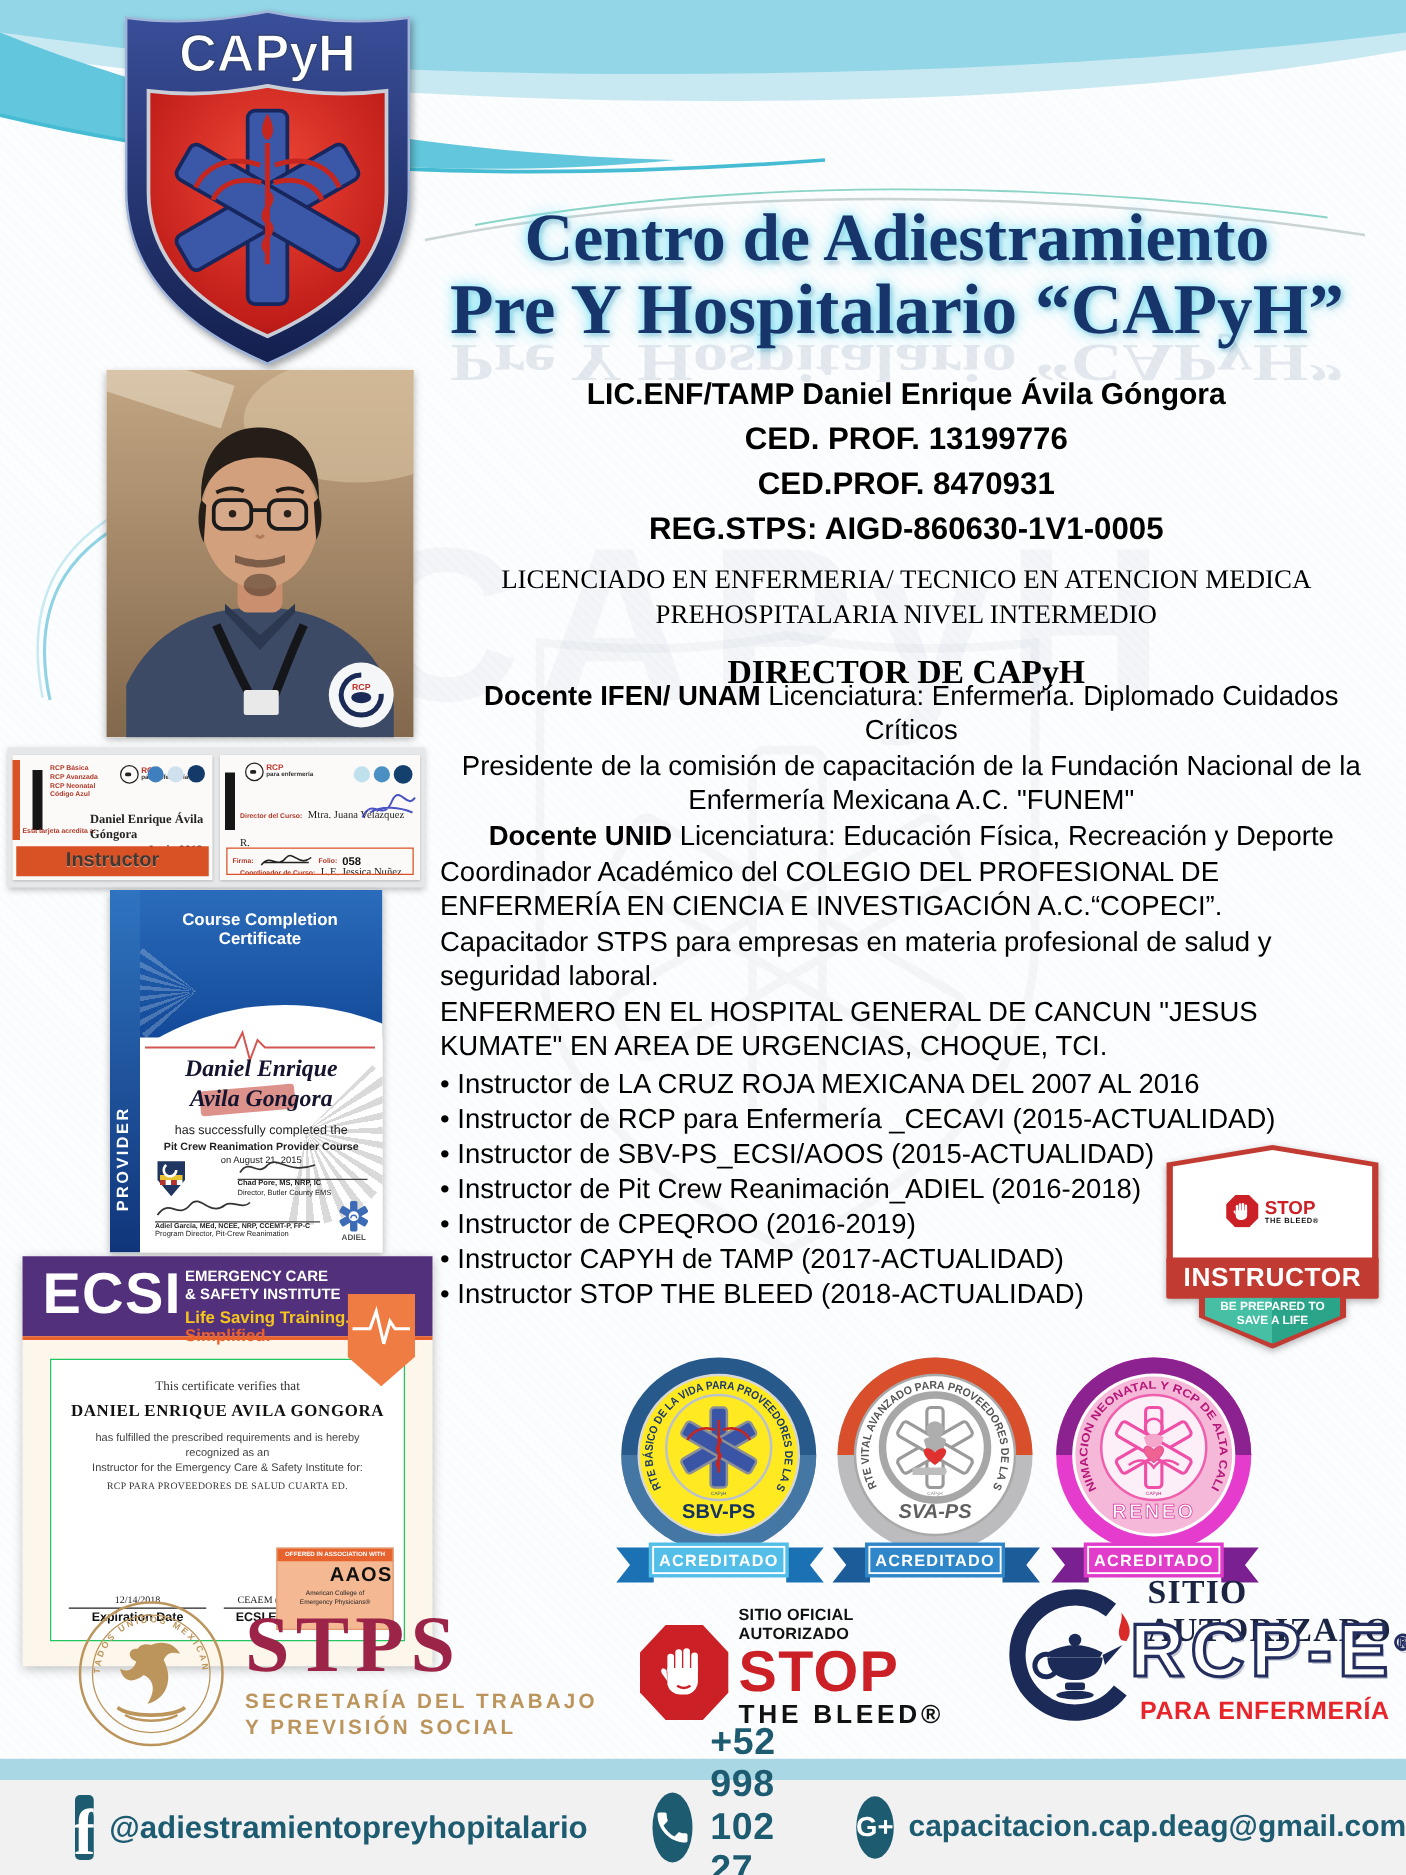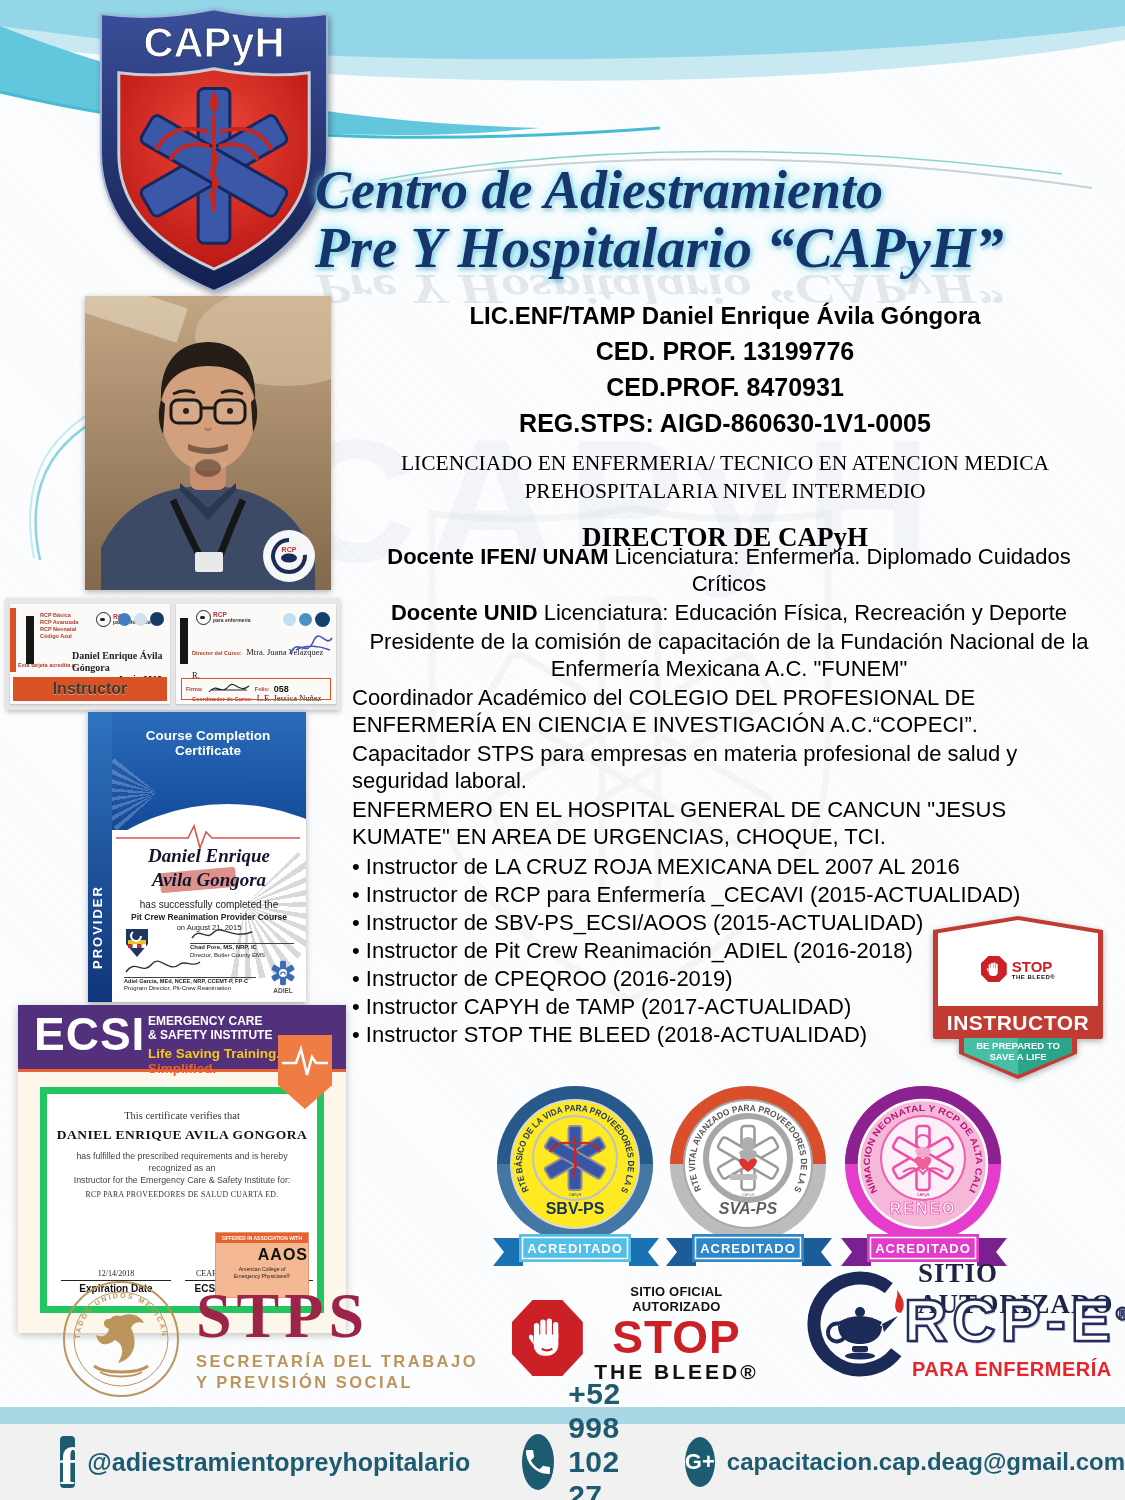--- a/index.html
+++ b/index.html
@@ -9,22 +9,22 @@
   svg{display:block;}
 
   
   .waves{position:absolute;top:0;left:0;}
   .curls{position:absolute;top:398px;left:0;}
 
   
   .logo{position:absolute;left:95px;top:5px;width:238px;height:290px;filter:drop-shadow(2px 3px 3px rgba(0,0,0,.35));}
 
   
-  .title{position:absolute;left:315px;top:163px;width:805px;text-align:left;
-         font-family:"Liberation Serif",serif;font-weight:700;color:#17356b;font-style:italic;}
+  .title{position:absolute;left:315px;top:163px;width:805px;text-align:center;
+         font-family:"Liberation Serif",serif;font-weight:700;color:#17356b;}
   .title .t1{font-size:54px;line-height:1.02;}
   .title .t2{font-size:57px;line-height:1.06;}
   .title .t1,.title .t2{text-shadow:0 0 12px rgba(110,225,245,.95),0 0 4px rgba(170,240,250,.9),2px 3px 3px rgba(30,50,100,.25);}
   .title .refl{font-size:57px;line-height:.4;transform:scaleY(-.75);opacity:.10;color:#17356b;}
 
   
   .wm-text{position:absolute;left:290px;top:400px;font-size:175px;font-weight:bold;
            color:rgba(120,140,160,.065);letter-spacing:12px;font-family:"Liberation Sans",sans-serif;}
   .wm-star{position:absolute;left:420px;top:500px;opacity:.05;}
 
@@ -112,21 +112,21 @@
          box-shadow:0 2px 8px rgba(0,0,0,.25);}
   .ec-head{position:absolute;left:0;top:0;right:0;height:64px;background:#52307c;}
   .ec-brand{position:absolute;left:16px;top:2px;font-size:46px;font-weight:800;color:#fff;letter-spacing:1px;}
   .ec-org{position:absolute;left:130px;top:9px;color:#fff;font-size:12px;font-weight:bold;line-height:1.2;}
   .ec-tag{position:absolute;left:130px;top:41px;font-size:13.5px;font-weight:bold;}
   .ec-tag .y{color:#f5c51d;} .ec-tag .o{color:#e8622d;}
   .ec-rule{position:absolute;left:0;right:0;top:64px;height:3px;background:#e8622d;}
   .ec-shield{position:absolute;right:14px;top:30px;width:54px;height:74px;background:#ef7d43;z-index:3;
              clip-path:polygon(0 0,100% 0,100% 68%,50% 100%,0 68%);box-shadow:0 2px 3px rgba(0,0,0,.3);}
   .ec-body{position:absolute;left:22px;right:22px;top:82px;bottom:20px;background:#fff;
-           border:7px solid #22c55e;text-align:center;color:#333;}
+           border:1px solid #22c55e;text-align:center;color:#333;}
   .ec-verify{font-family:"Liberation Serif",serif;font-size:10.5px;margin-top:16px;}
   .ec-name{font-family:"Liberation Serif",serif;font-size:13.5px;font-weight:bold;color:#111;margin-top:6px;letter-spacing:.5px;}
   .ec-text{font-size:8.8px;color:#444;margin:8px auto 0;width:86%;line-height:1.35;}
   .ec-course{font-family:"Liberation Serif",serif;font-size:7.8px;margin-top:3px;color:#333;letter-spacing:.3px;}
   .ec-sig{position:absolute;bottom:12px;text-align:center;}
   .ec-sig .v{font-size:8px;font-family:"Liberation Serif",serif;color:#222;margin-top:15px;}
   .ec-sig .ln{border-top:1.5px solid #222;margin:2px 0 2px;}
   .ec-sig .lb{font-size:10px;font-weight:bold;color:#111;}
   .ec-sig1{left:14px;width:110px;}
   .ec-sig2{left:138px;width:128px;}
@@ -164,21 +164,21 @@
   .stps{position:absolute;left:60px;top:1278px;display:flex;align-items:center;}
   .stps-txt{margin-left:14px;}
   .stps-acr{font-family:"Liberation Serif",serif;font-weight:bold;font-size:64px;color:#9d2449;
             letter-spacing:5px;line-height:.95;}
   .stps-l{font-size:16.5px;font-weight:bold;color:#bc955c;letter-spacing:2.5px;margin-top:6px;}
 
   .stbsite{position:absolute;left:512px;top:1284px;width:250px;display:flex;gap:8px;}
   .stb-oct{width:76px;height:76px;background:#cc2027;margin-top:16px;
            clip-path:polygon(29% 0,71% 0,100% 29%,100% 71%,71% 100%,29% 100%,0 71%,0 29%);
            display:flex;align-items:center;justify-content:center;}
-  .stb-col{text-align:center;}
+  .stb-col{}
   .stb-h{font-size:13px;font-weight:800;color:#111;letter-spacing:.2px;}
   .stb-stop{font-size:46px;font-weight:800;color:#cc2027;line-height:1;letter-spacing:1px;}
   .stb-tb{font-size:21px;font-weight:bold;color:#111;letter-spacing:3px;line-height:1.1;}
 
   .rcpe{position:absolute;left:800px;top:1256px;width:340px;height:150px;}
   .rcpe-c{position:absolute;left:0;top:4px;}
   .rcpe-h{position:absolute;left:118px;top:2px;font-family:"Liberation Serif",serif;font-weight:800;
           font-size:27px;color:#1b2440;letter-spacing:1px;}
   .rcpe-b{position:absolute;left:104px;top:30px;font-size:60px;font-weight:800;color:#fff;
           letter-spacing:5px;-webkit-text-stroke:2.5px #242e5e;text-shadow:2px 2px 0 rgba(36,46,94,.25);}
@@ -315,22 +315,22 @@
     <div class="ced">REG.STPS: AIGD-860630-1V1-0005</div>
     <div class="deg">
       <div>LICENCIADO EN ENFERMERIA/ TECNICO EN ATENCION MEDICA</div>
       <div>PREHOSPITALARIA NIVEL INTERMEDIO</div>
     </div>
     <div class="role">DIRECTOR DE CAPyH</div>
   </div>
 
   <div class="bio">
     <p class="c"><b>Docente IFEN/ UNAM</b><span>  Licenciatura: Enfermería. Diplomado Cuidados Críticos</span></p>
+    <p class="c">Presidente de la comisión de capacitación de la Fundación Nacional de la Enfermería Mexicana A.C. "FUNEM"</p>
     <p class="c"><b>Docente UNID</b><span> Licenciatura: Educación Física, Recreación y Deporte</span></p>
-    <p class="c">Presidente de la comisión de capacitación de la Fundación Nacional de la Enfermería Mexicana A.C. "FUNEM"</p>
     <p>Coordinador Académico del COLEGIO DEL PROFESIONAL DE ENFERMERÍA EN CIENCIA E INVESTIGACIÓN A.C.“COPECI”.</p>
     <p>Capacitador STPS para empresas en materia profesional de salud y seguridad laboral.</p>
     <p>ENFERMERO EN EL HOSPITAL GENERAL DE CANCUN "JESUS KUMATE" EN AREA DE URGENCIAS, CHOQUE, TCI.</p>
     <div class="bullets">
       <div class="bullet">Instructor de LA CRUZ ROJA MEXICANA  DEL 2007 AL 2016</div>
       <div class="bullet">Instructor de RCP para Enfermería _CECAVI (2015-ACTUALIDAD)</div>
       <div class="bullet">Instructor de SBV-PS_ECSI/AOOS (2015-ACTUALIDAD)</div>
       <div class="bullet">Instructor de Pit Crew Reanimación_ADIEL (2016-2018)</div>
       <div class="bullet">Instructor de CPEQROO (2016-2019)</div>
       <div class="bullet">Instructor CAPYH de TAMP (2017-ACTUALIDAD)</div>

